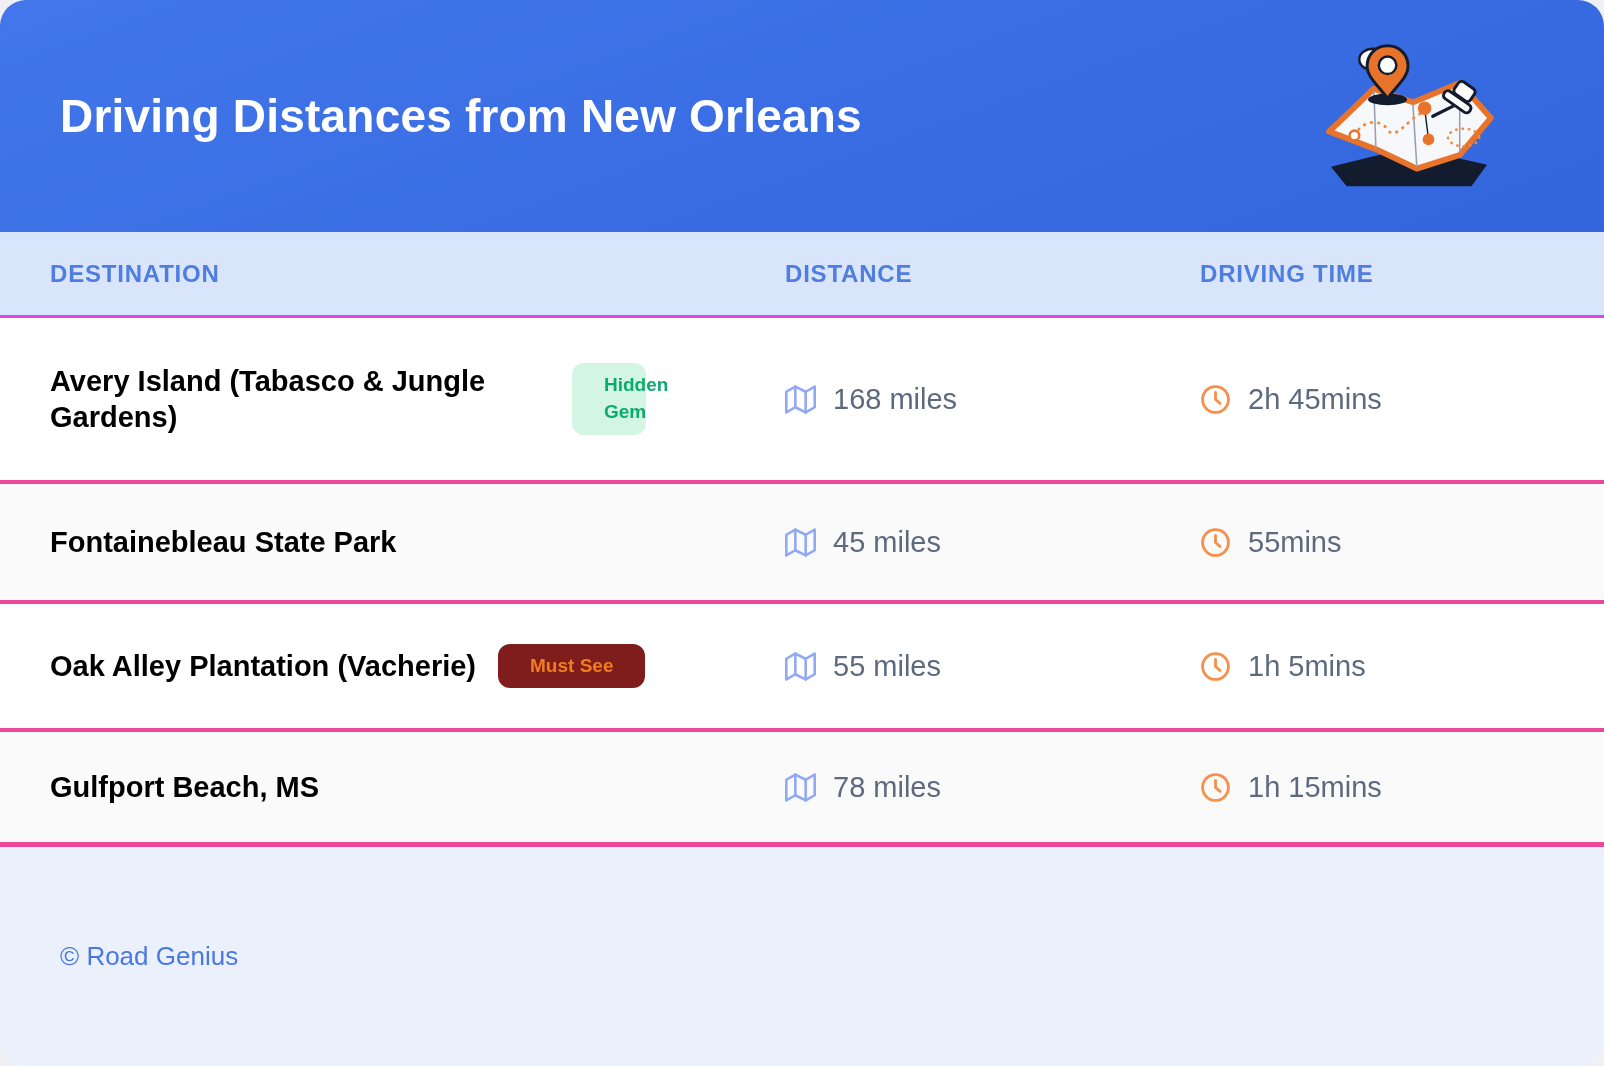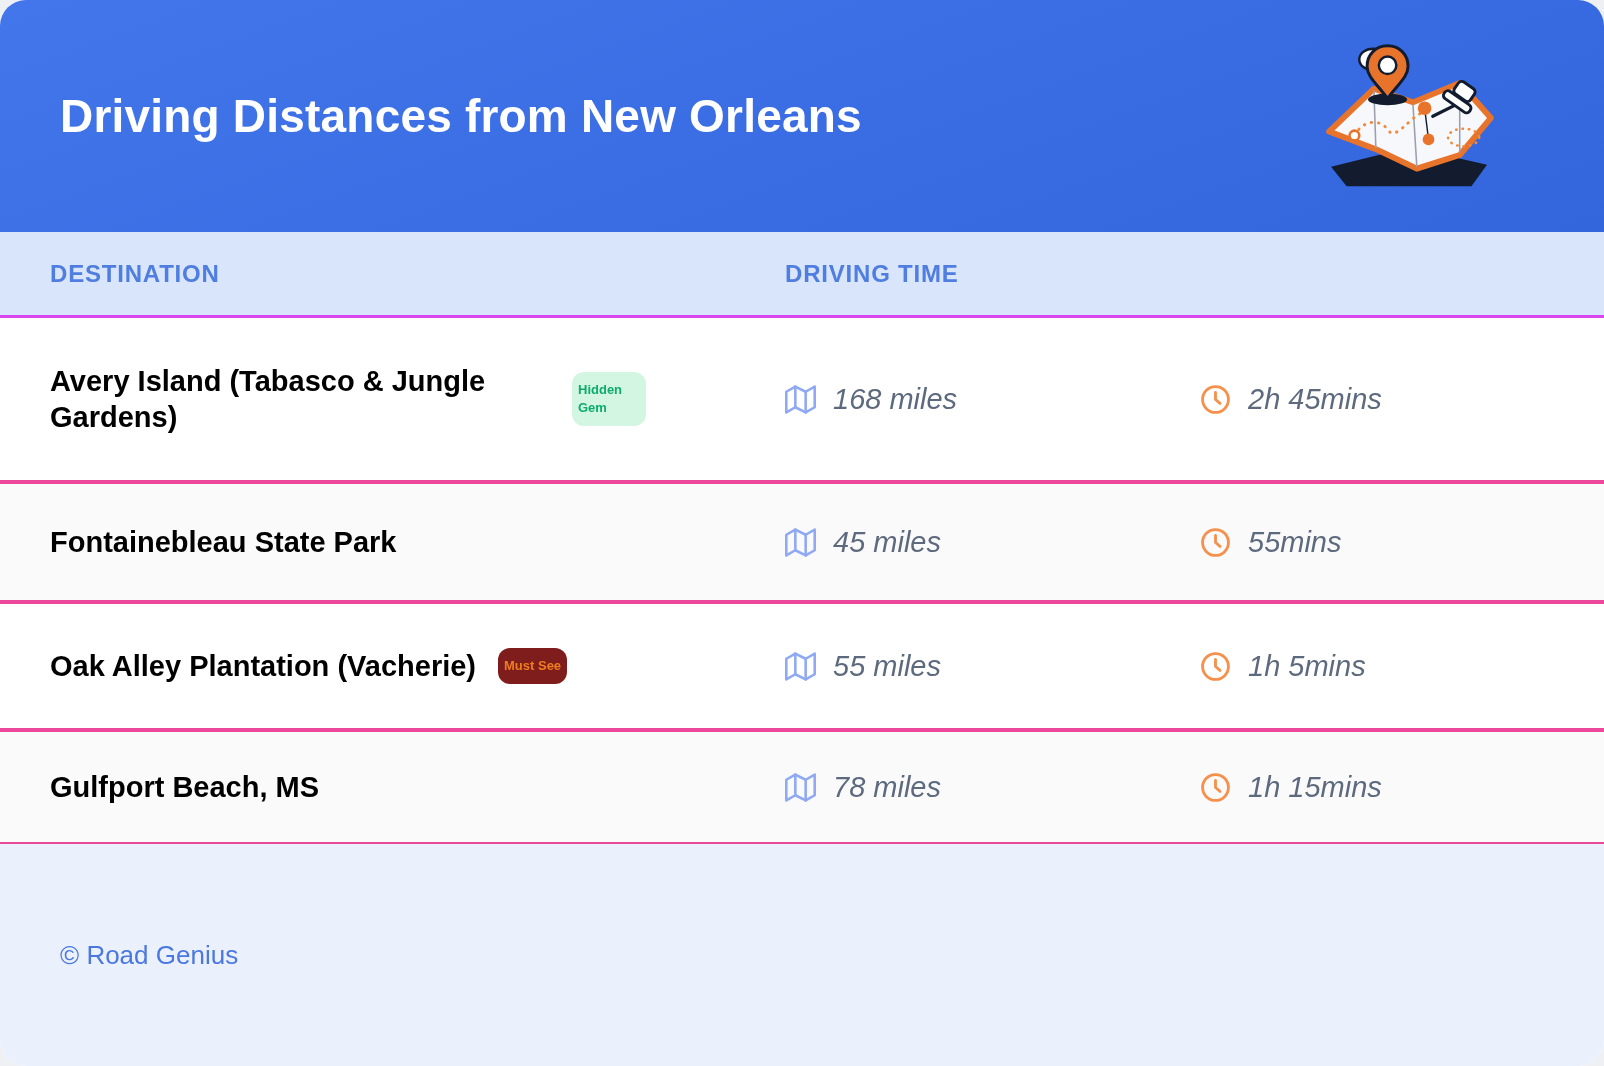--- a/index.html
+++ b/index.html
@@ -42,38 +42,38 @@
   .row:nth-child(2) { min-height: 120px; background: #fafafa; }
   .row:nth-child(3) { min-height: 128px; }
   .row:nth-child(4) { min-height: 114px; background: #fafafa; }
   .row:nth-child(5) { min-height: 124px; }
   .cell-dest { display: flex; align-items: center; gap: 22px; padding-right: 30px; }
   .dest-name {
     color: #000000; font-size: 29px; font-weight: 700; line-height: 1.25;
     max-width: 500px;
   }
   .badge {
-    display: inline-block; font-size: 13px; font-weight: 700;
-    padding: 9px 6px; border-radius: 12px; line-height: 1.4;
+    display: inline-block; font-size: 19px; font-weight: 700;
+    padding: 9px 32px; border-radius: 12px; line-height: 1.4;
     flex: 0 0 auto;
   }
   .badge.green  { background: #d3f6e2; color: #0dab6d; max-width: 74px; }
   .badge.orange { background: #7f1d1d; color: #ef7d1d; }
   .badge.blue   { background: #dce8fc; color: #4a7ce8; }
   .badge:empty { display: none; }
   .cell-val { display: flex; align-items: center; gap: 17px; }
-  .cell-val .val-text { color: #5d6a7e; font-size: 29px; font-weight: 500; font-style: italic; }
+  .cell-val .val-text { color: #5d6a7e; font-size: 29px; font-weight: 500; }
   .icon { width: 31px; height: 31px; flex: 0 0 auto; }
   
   .footer {
     flex: 1 1 auto; min-height: 98px;
     background: #ebf1fc;
     display: flex; align-items: center;
     padding-left: 60px;
-    border-top: 2px solid #ec4899;
+    border-top: 5px solid #ec4899;
   }
   .footer .credit { color: #4a77e0; font-size: 26px; font-weight: 500; }
 </style>
 </head>
 <body>
 
 <svg width="0" height="0" style="position:absolute">
   <defs>
     <symbol id="i-map" viewBox="0 0 24 24">
       <g fill="none" stroke="#8fa9f3" stroke-width="2" stroke-linecap="round" stroke-linejoin="round">
@@ -119,20 +119,21 @@
       <g transform="translate(150,56) rotate(35)">
         <line x1="0" y1="16" x2="-12" y2="38" stroke="#131c2e" stroke-width="3.4" stroke-linecap="round"></line>
         <rect x="-16" y="7" width="32" height="9" rx="4" fill="#ffffff" stroke="#131c2e" stroke-width="3"></rect>
         <rect x="-10" y="-9" width="20" height="15" rx="4" fill="#ffffff" stroke="#131c2e" stroke-width="3"></rect>
       </g>
     </svg>
   </div>
 
   <div class="thead grid-row">
     <div class="col-label">DESTINATION</div>
+    <div class="col-label">DISTANCE</div>
     <div class="col-label">DRIVING TIME</div>
   </div>
 
   <div>
 
     <div class="row grid-row">
       <div class="cell-dest">
         <span class="dest-name">Avery Island (Tabasco &amp; Jungle Gardens)</span>
         <span class="badge green">Hidden Gem</span>
       </div>

